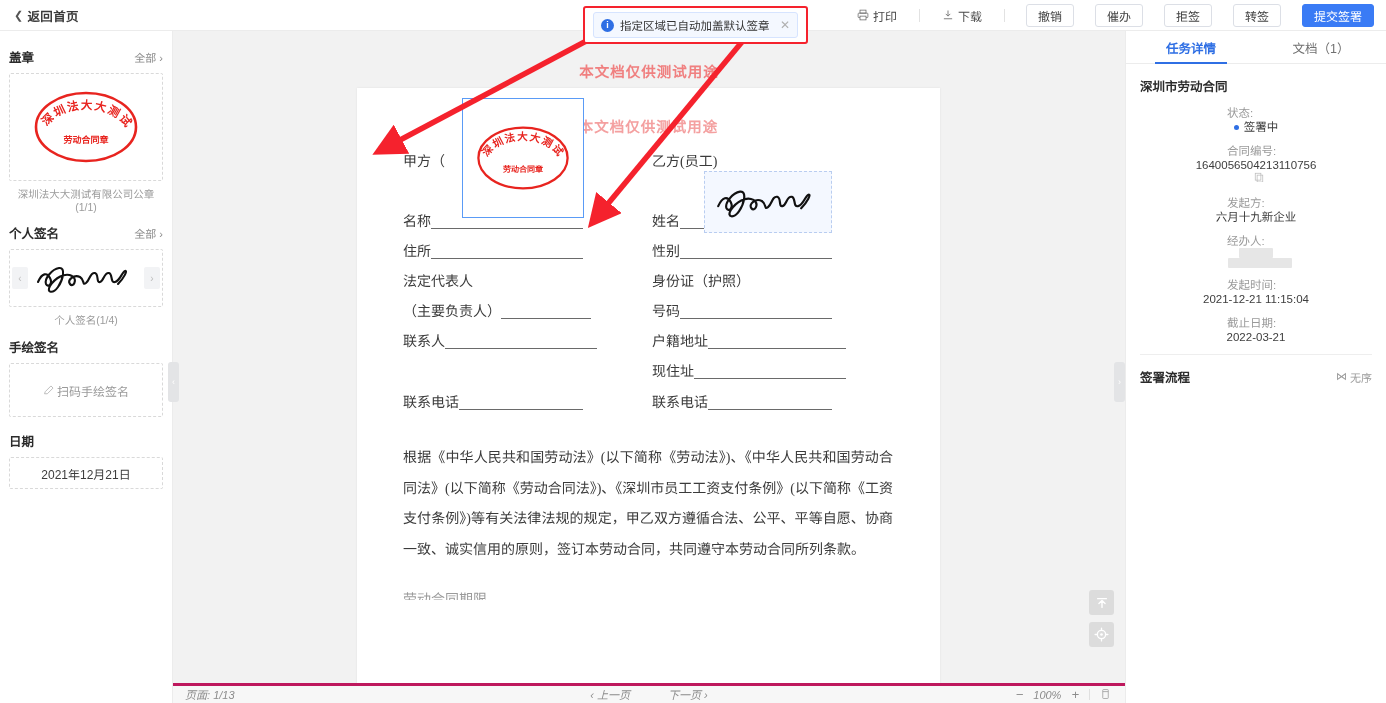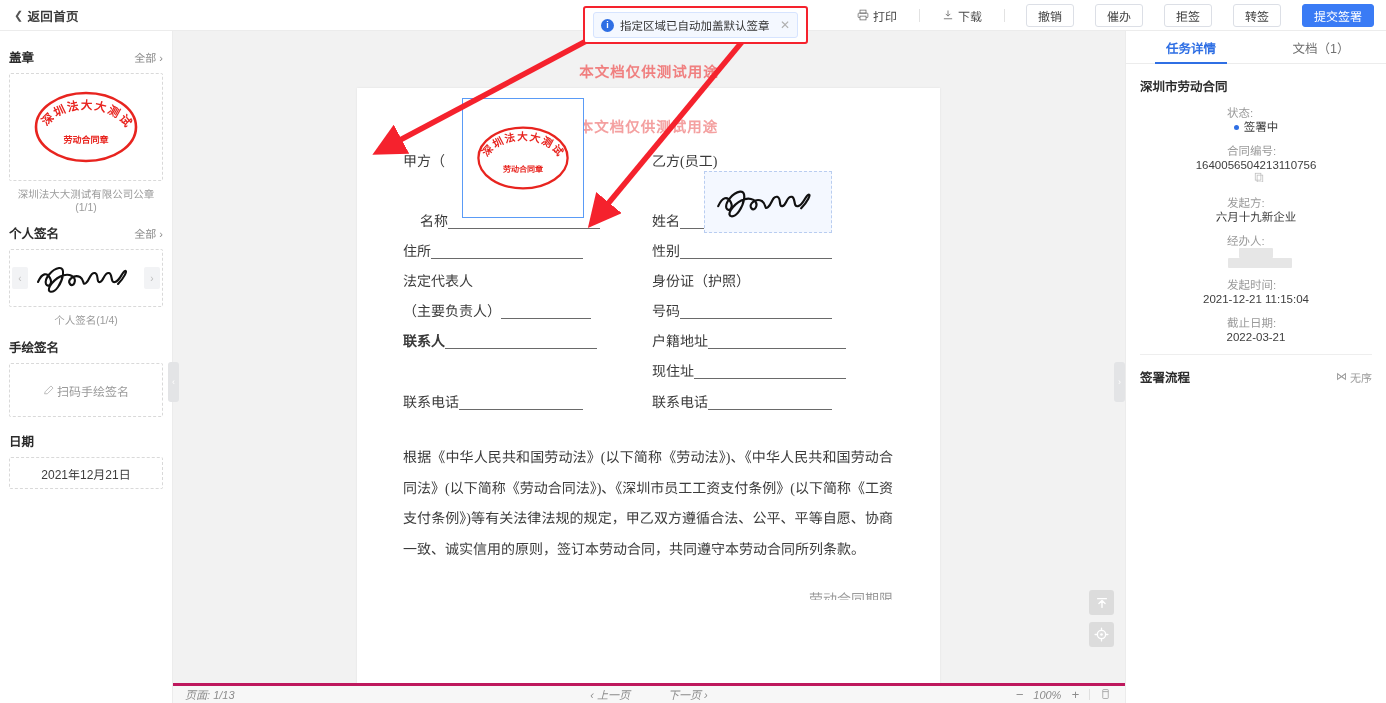--- a/index.html
+++ b/index.html
@@ -324,31 +324,31 @@
   <div class="docarea">
 
     <div class="watermark-top">本文档仅供测试用途</div>
 
     <div class="page">
       <div class="watermark-in">本文档仅供测试用途</div>
 
       <div class="doc-body">
 
         <div class="fld" style="left:46px; top:62px;">甲方（</div>
-        <div class="fld" style="left:63px; top:122px;">
+        <div class="fld" style="left:46px; top:122px;">
           <span>名称</span><span class="uline" style="width:152px"></span>
         </div>
         <div class="fld" style="left:46px; top:152px;">
           <span>住所</span><span class="uline" style="width:152px"></span>
         </div>
         <div class="fld" style="left:46px; top:182px;">法定代表人</div>
         <div class="fld" style="left:46px; top:212px;">
           <span>（主要负责人）</span><span class="uline" style="width:90px"></span>
         </div>
-        <div class="fld" style="left:46px; top:242px;font-weight:bold;">
+        <div class="fld" style="left:46px; top:242px;">
           <span>联系人</span><span class="uline" style="width:152px"></span>
         </div>
         <div class="fld" style="left:46px; top:303px;">
           <span>联系电话</span><span class="uline" style="width:124px"></span>
         </div>
 
         <div class="fld" style="left:295px; top:62px;">乙方(员工)</div>
         <div class="fld" style="left:295px; top:122px;">
           <span>姓名</span><span class="uline" style="width:152px"></span>
         </div>
@@ -363,21 +363,21 @@
           <span>户籍地址</span><span class="uline" style="width:138px"></span>
         </div>
         <div class="fld" style="left:295px; top:272px;">
           <span>现住址</span><span class="uline" style="width:152px"></span>
         </div>
         <div class="fld" style="left:295px; top:303px;">
           <span>联系电话</span><span class="uline" style="width:124px"></span>
         </div>
 
         <div class="para">根据《中华人民共和国劳动法》(以下简称《劳动法》)、《中华人民共和国劳动合同法》(以下简称《劳动合同法》)、《深圳市员工工资支付条例》(以下简称《工资支付条例》)等有关法律法规的规定，甲乙双方遵循合法、公平、平等自愿、协商一致、诚实信用的原则，签订本劳动合同，共同遵守本劳动合同所列条款。</div>
-        <div class="para-cut" style="text-align:right; color:#9a9a9a;">劳动合同期限</div>
+        <div class="para-cut" style="text-align:left; color:#9a9a9a;">劳动合同期限</div>
       </div>
 
       <div class="seal-slot">
         <svg width="112" height="80" viewBox="0 0 118 84">
           <ellipse cx="59" cy="42" rx="47" ry="32" fill="none" stroke="#e8241f" stroke-width="2.4"></ellipse>
           <defs>
               <path id="sArcB" d="M 20 45 A 40 28 0 0 1 98 45"></path>
             </defs>
           <text font-size="11" fill="#e8241f" font-family="Liberation Serif, serif" font-weight="bold" letter-spacing="1.5">
             <textPath href="#sArcB" startOffset="4%">深圳法大大测试有限公司</textPath>

